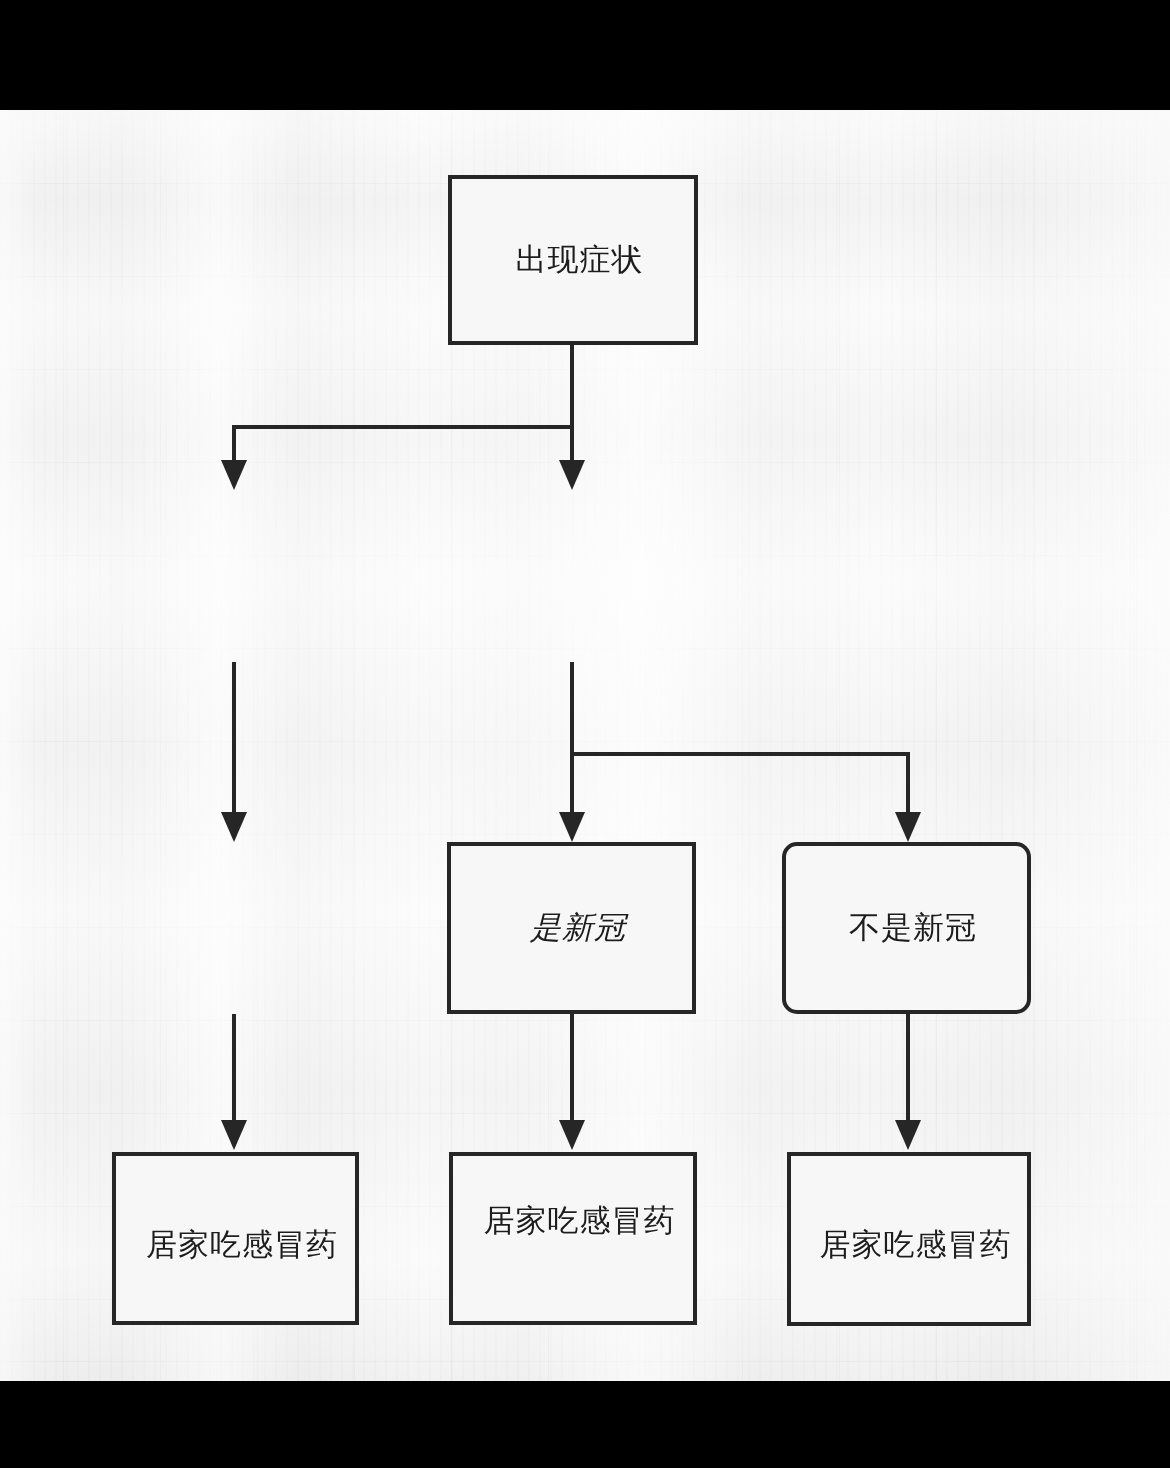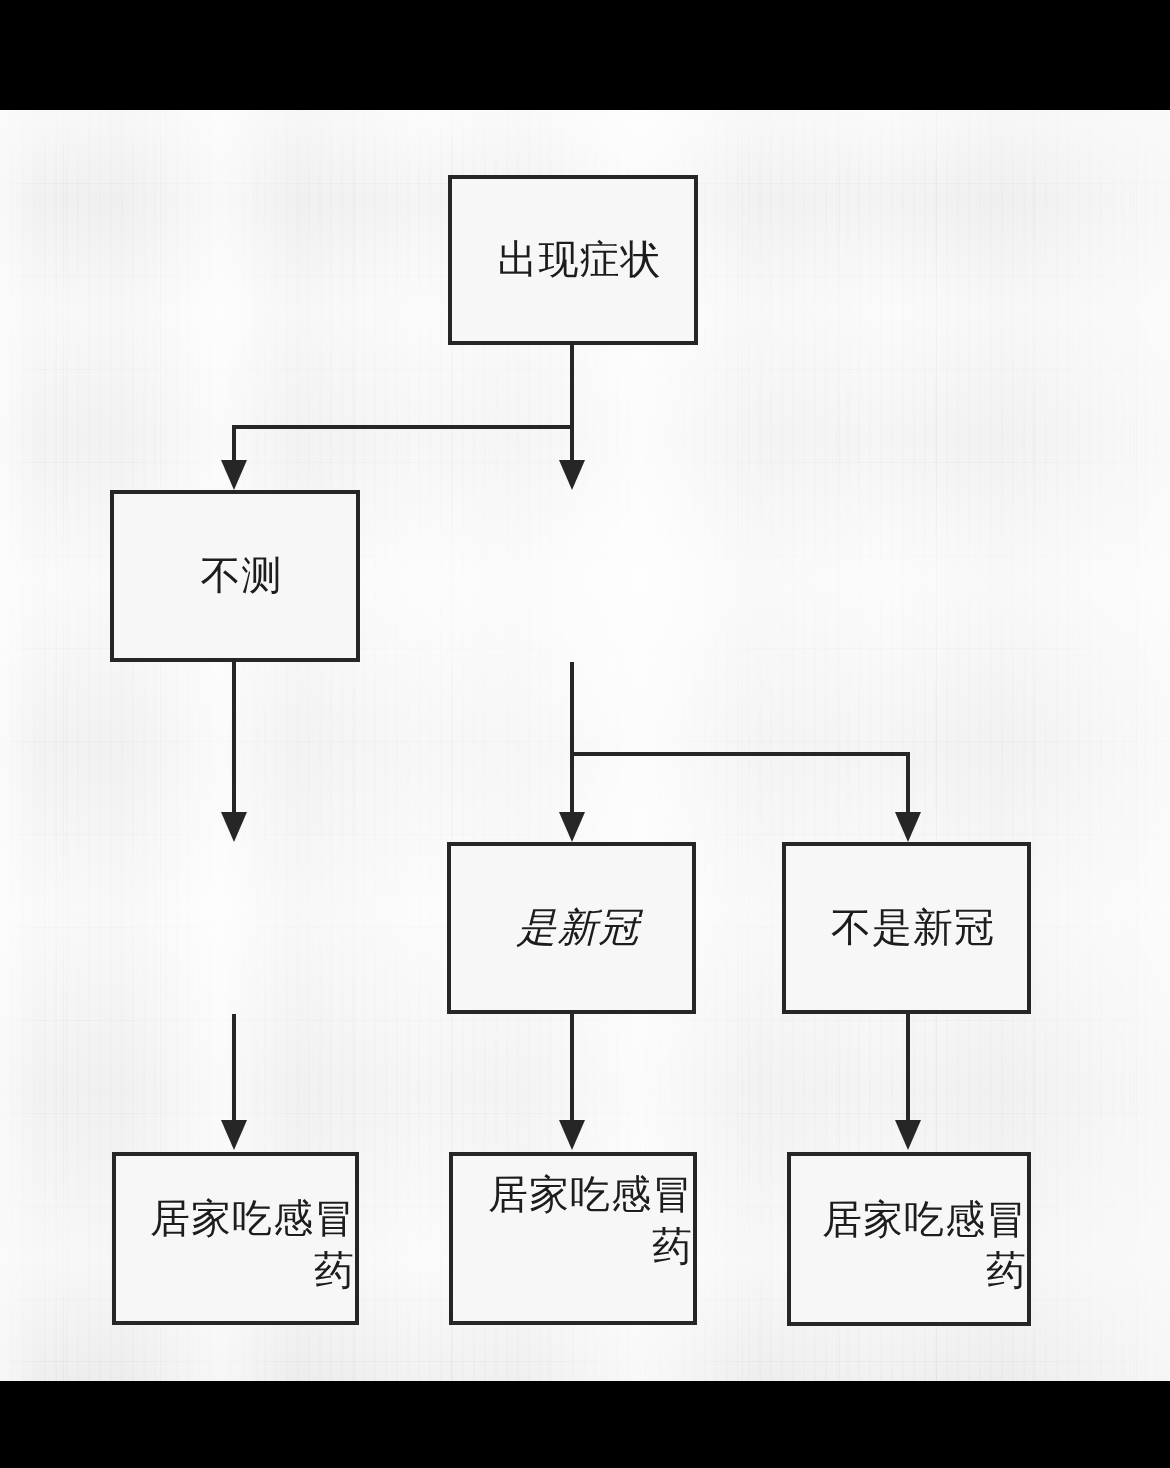--- a/index.html
+++ b/index.html
@@ -90,42 +90,42 @@
   }
 
   .node {
     position: absolute;
     box-sizing: border-box;
     border: 4px solid #262626;
     background: #f7f7f7;
     display: flex;
     align-items: center;
     justify-content: center;
-    text-align: right;
+    text-align: center;
     color: #1d1d1d;
-    font-size: 40px;
+    font-size: 31px;
     line-height: 1.28;
     letter-spacing: 1px;
     font-weight: 400;
     text-shadow: 0 1px 0 rgba(255,255,255,0.85);
     padding-left: 13px;
   }
   .node .label { display: block; white-space: pre-line; }
 
   
   #node-symptoms   { left: 448px; top: 65px;  width: 250px; height: 170px; }
 
   
   #node-no-test    { left: 110px; top: 380px; width: 250px; height: 172px; }
   #node-do-test    { left: 448px; top: 380px; width: 250px; height: 172px; }
 
   
   #node-any-cold   { left: 110px; top: 732px; width: 249px; height: 172px; }
   #node-is-covid   { left: 447px; top: 732px; width: 249px; height: 172px; font-style: italic; }
-  #node-not-covid  { left: 782px; top: 732px; width: 249px; height: 172px; }
+  #node-not-covid  { left: 782px; top: 732px; width: 249px; height: 172px; border-radius: 15px; }
 
   
   #node-home-1     { left: 112px; top: 1042px; width: 247px; height: 173px; }
   #node-home-2     { left: 449px; top: 1042px; width: 248px; height: 173px; }
   #node-home-3     { left: 787px; top: 1042px; width: 244px; height: 174px; }
 
   
   #node-home-2 .label { transform: translateY(-18px); }
   #node-home-3 .label { transform: translateY(6px); }
   #node-home-1 .label { transform: translateY(6px); }
@@ -183,23 +183,20 @@
       <div class="vline" style="left:570px; top:904px; height:110px;"></div>
       <div class="arrowhead" style="left:559px; top:1010px;"></div>
 
       <div class="vline" style="left:906px; top:904px; height:110px;"></div>
       <div class="arrowhead" style="left:895px; top:1010px;"></div>
 
       <div class="node" id="node-symptoms">
         <span class="label">出现症状</span>
       </div>
 
-      <div class="node" id="node-no-test">
-        <span class="label">不测</span>
-      </div>
 
 
 
       <div class="node" id="node-is-covid">
         <span class="label">是新冠</span>
       </div>
 
       <div class="node" id="node-not-covid">
         <span class="label">不是新冠</span>
       </div>

